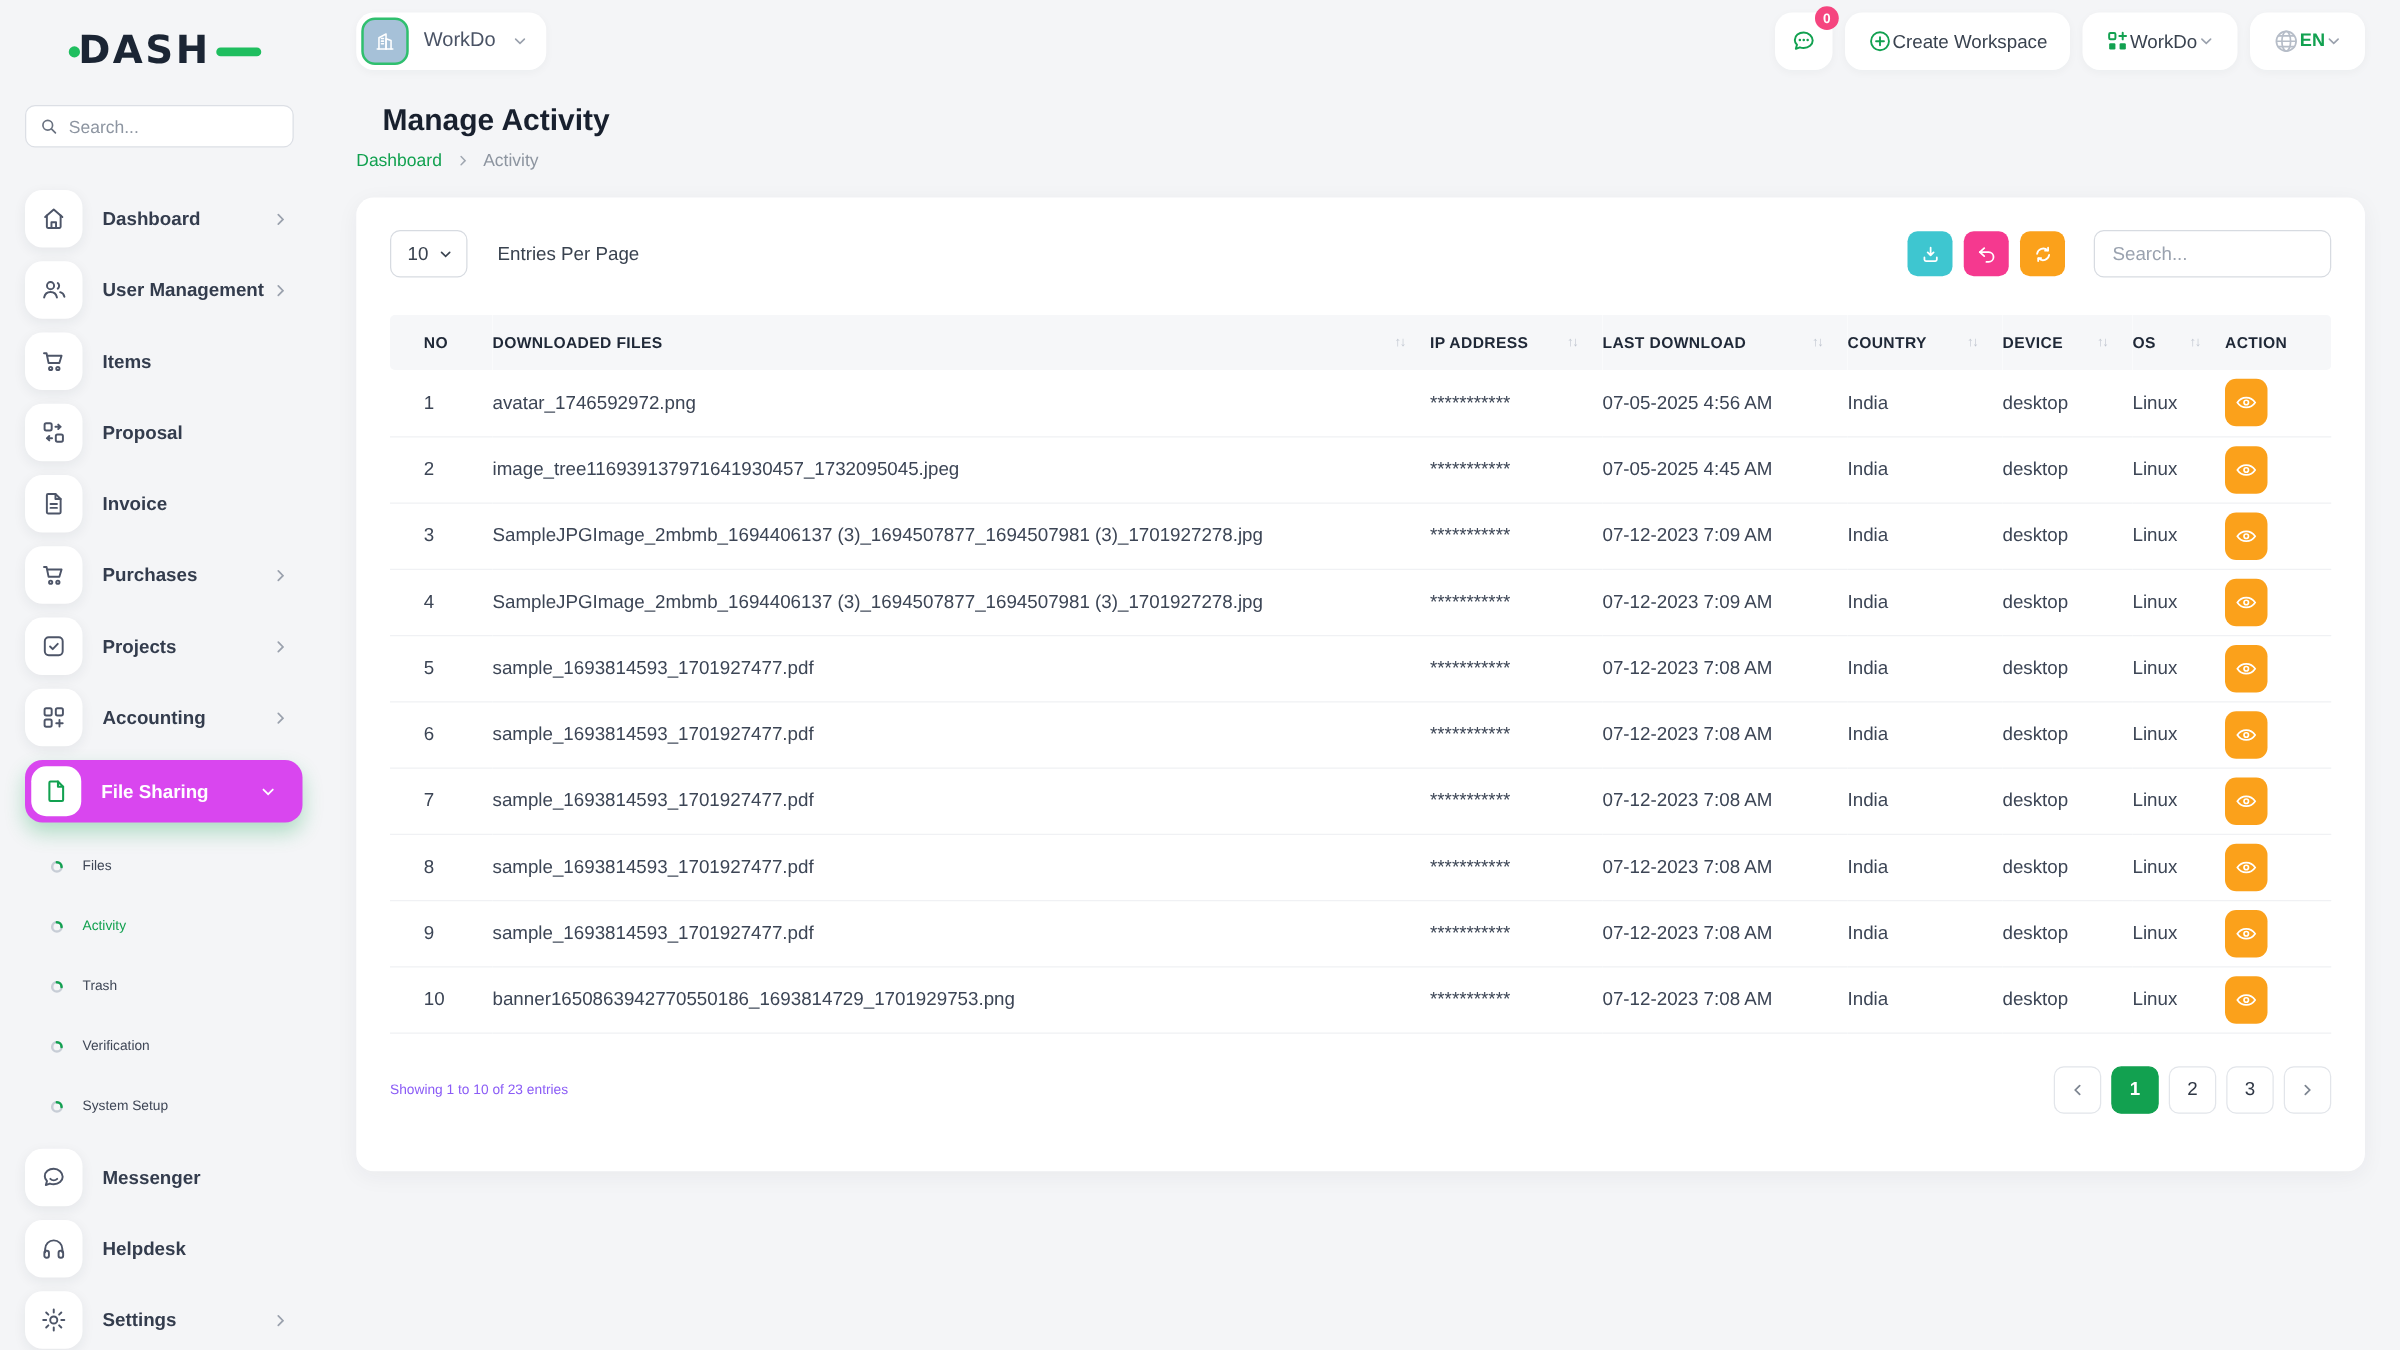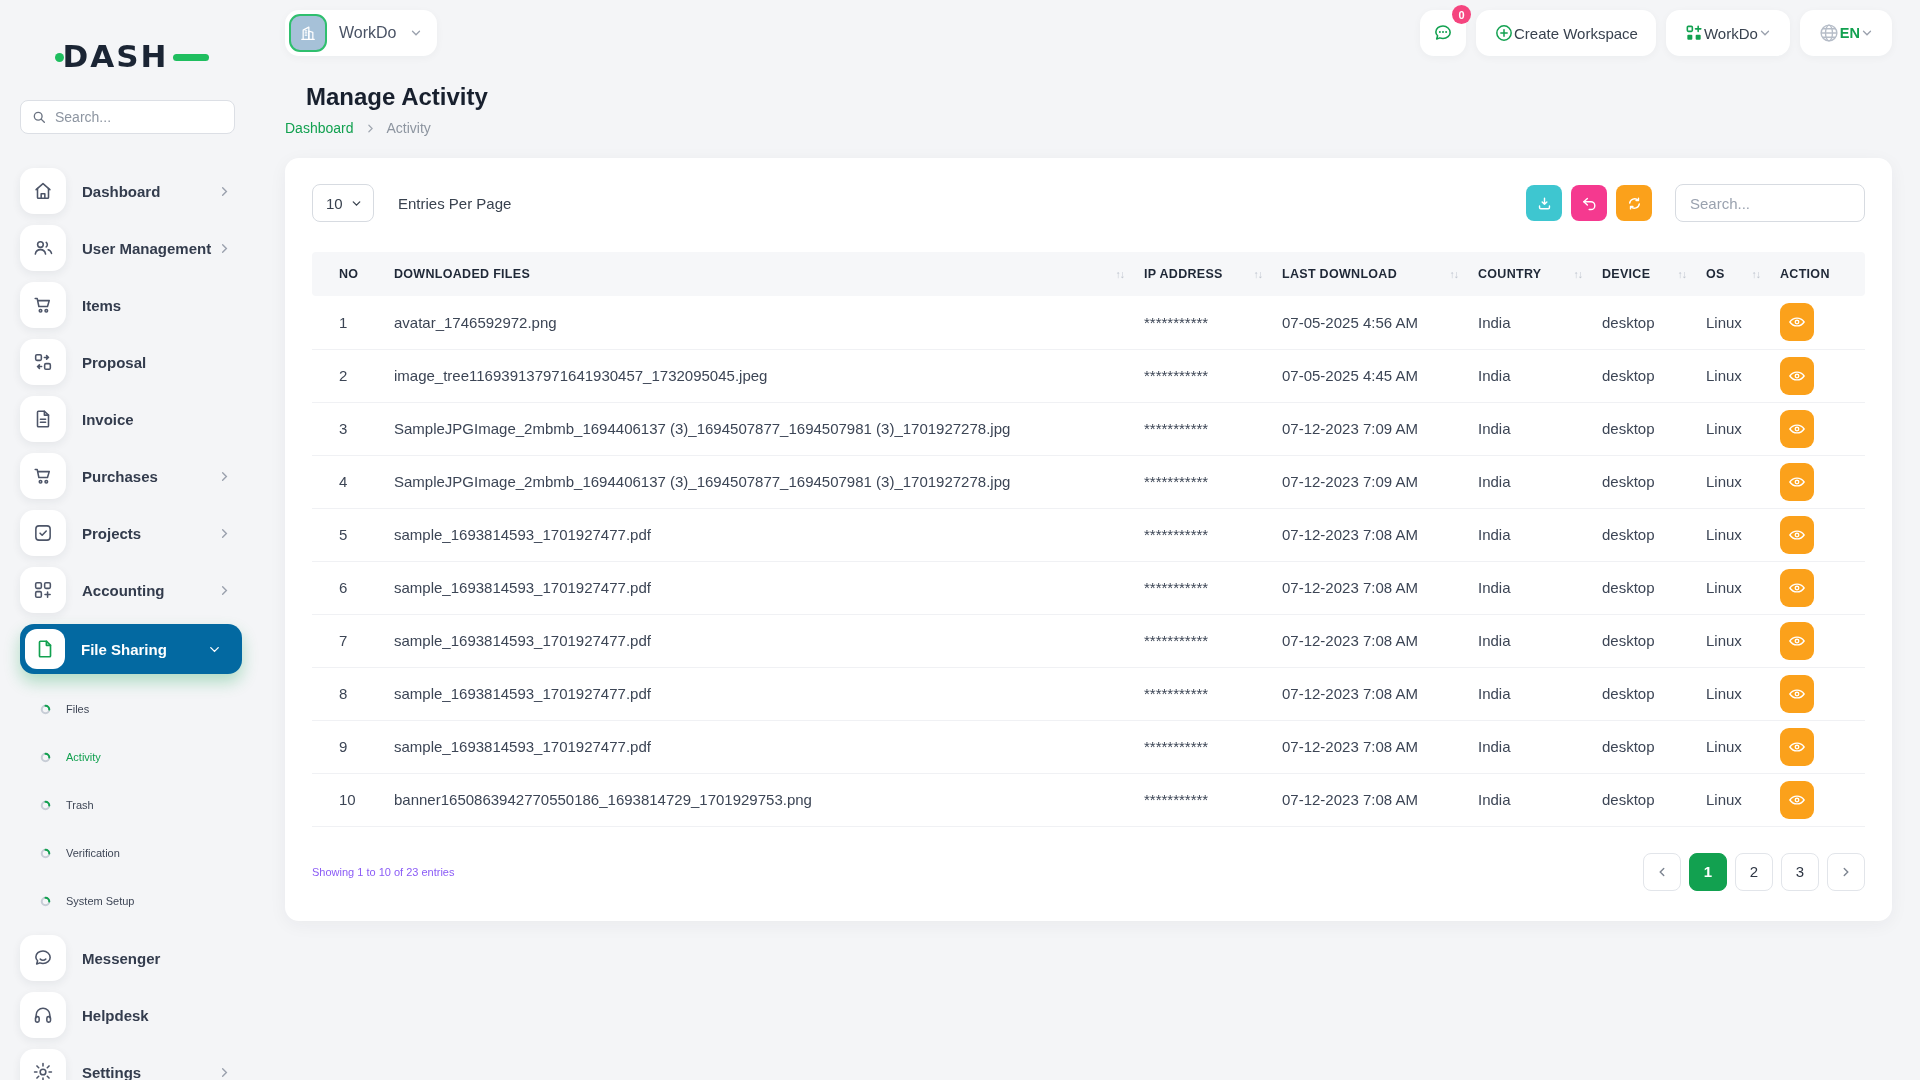--- a/index.html
+++ b/index.html
@@ -5,21 +5,21 @@
   * { margin:0; padding:0; box-sizing:border-box; }
   html,body { width:1920px; height:1080px; overflow:hidden; }
   body {
     font-family:"Liberation Sans","DejaVu Sans",sans-serif;
     background:#f4f5f7; color:#3c4555; font-size:15px;
   }
   .app { display:flex; width:1920px; height:1080px; }
 
   
   .sidebar { flex:0 0 255px; width:255px; height:100%; padding-top:22px; position:relative; }
-  .logo { position:relative; width:130px; margin:16px auto 24px auto; height:38px; }
+  .logo { position:relative; width:130px; margin:0 auto 24px auto; height:38px; }
   .logo-text {
     font-weight:800; font-size:31px; letter-spacing:2px; color:#1b2534;
     font-family:"DejaVu Sans","Liberation Sans",sans-serif;
   }
   .logo-dot { position:absolute; left:-8px; top:15px; width:9px; height:9px; border-radius:50%; background:#1fbe5f; }
   .logo-bar { position:absolute; right:-16px; top:16px; width:36px; height:7px; border-radius:4px; background:#1fbe5f; }
   .side-search { position:relative; width:215px; margin:0 auto; }
   .side-search input {
     width:100%; height:34px; border:1px solid #dcdfe5; border-radius:8px; background:#fff;
     padding:0 12px 0 34px; font-size:14px; color:#3c4555; outline:none;
@@ -30,21 +30,21 @@
   .nav { margin-top:34px; }
   .nav-item { display:flex; align-items:center; width:218px; margin:0 0 11px 20px; cursor:pointer; }
   .chip {
     width:46px; height:46px; background:#fff; border-radius:14px; display:flex; align-items:center;
     justify-content:center; box-shadow:0 3px 10px rgba(25,40,60,.07); flex:0 0 46px;
   }
   .chip svg { width:22px; height:22px; color:#4d5568; }
   .nav-label { margin-left:16px; font-weight:600; font-size:15px; color:#333c4d; }
   .nav-chev { margin-left:auto; margin-right:6px; width:15px; height:15px; color:#9aa1ad; }
   .nav-item.active {
-    background:#0369a1; border-radius:14px; height:50px; padding:0 14px 0 5px; width:222px;
+    background:#d946ef; border-radius:14px; height:50px; padding:0 14px 0 5px; width:222px;
     box-shadow:0 8px 16px rgba(18,161,80,.30);
   }
   .nav-item.active .chip { width:40px; height:40px; border-radius:12px; flex-basis:40px; box-shadow:none; }
   .nav-item.active .chip svg { color:#12a150; }
   .nav-item.active .nav-label { color:#fff; }
   .nav-item.active .nav-chev { color:#fff; }
   .subnav { margin:6px 0 10px 0; }
   .sub-item { display:flex; align-items:center; height:48px; padding-left:40px; cursor:pointer; }
   .sub-item .bullet { width:11px; height:11px; flex:0 0 11px; }
   .sub-label { margin-left:15px; font-size:11px; color:#3e4656; }
@@ -86,21 +86,21 @@
   .lang-txt { color:#12a150; font-weight:600; font-size:14.5px; }
 
   .page-title { margin-top:27px; font-size:24px; font-weight:700; color:#18202e;margin-left:21px; }
   .crumbs { margin-top:9px; display:flex; align-items:center; gap:10px; font-size:14px; }
   .crumb-link { color:#12a150; cursor:pointer; }
   .crumb-sep { color:#a0a7b1; font-size:13px; }
   .crumb-cur { color:#8d95a0; }
 
   
   .card {
-    margin-top:22px; background:#fff; border-radius:14px; padding:26px 27px 30px 27px;
+    margin-top:22px; background:#fff; border-radius:14px; padding:26px 27px 46px 27px;
     box-shadow:0 4px 18px rgba(30,40,60,.05); width:1607px;
   }
   .toolbar { display:flex; align-items:center; }
   .pagesize {
     width:62px; height:38px; border:1px solid #d7dbe1; border-radius:8px; display:flex;
     align-items:center; justify-content:space-between; padding:0 10px 0 13px; cursor:pointer;
     font-size:15px; color:#39424f; background:#fff;
   }
   .pagesize svg { width:13px; height:13px; color:#39424f; }
   .entries-label { margin-left:24px; font-size:15px; color:#39424f; }

